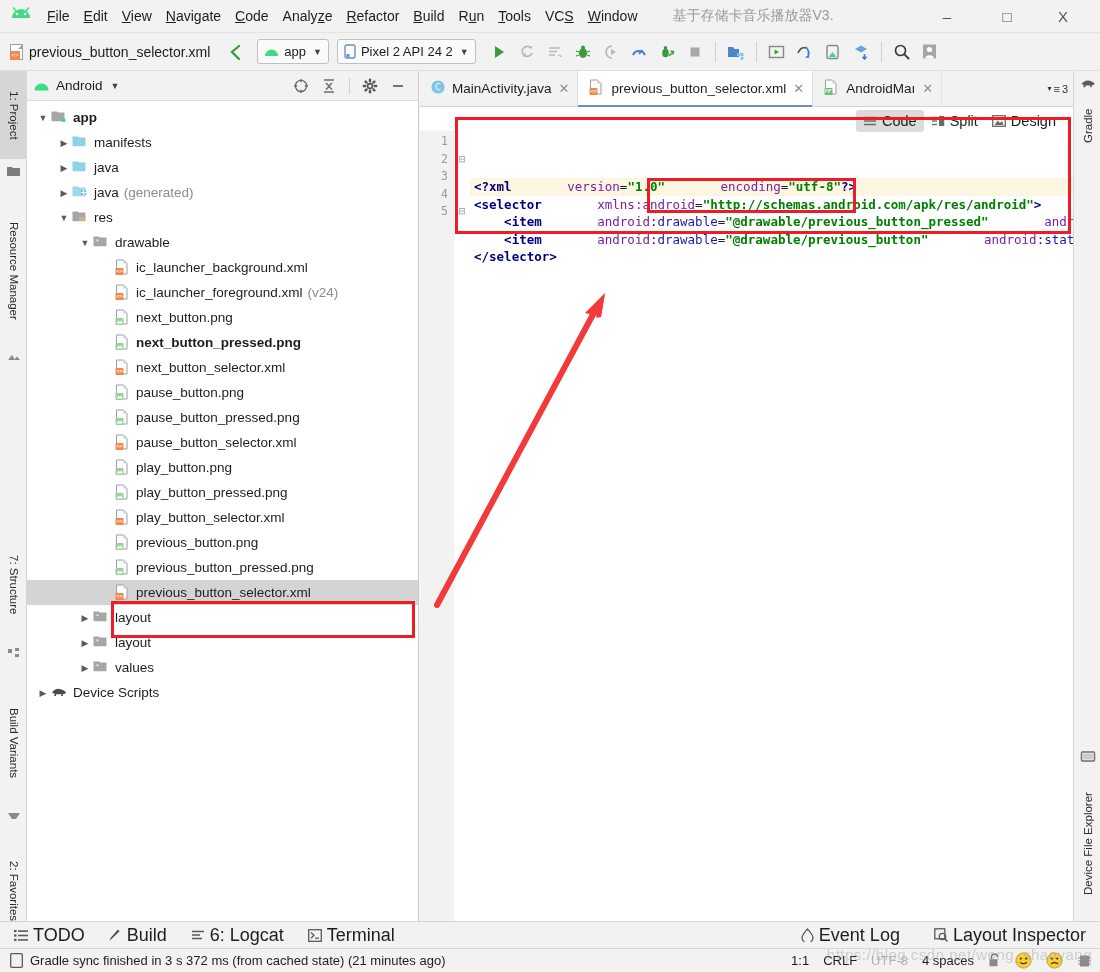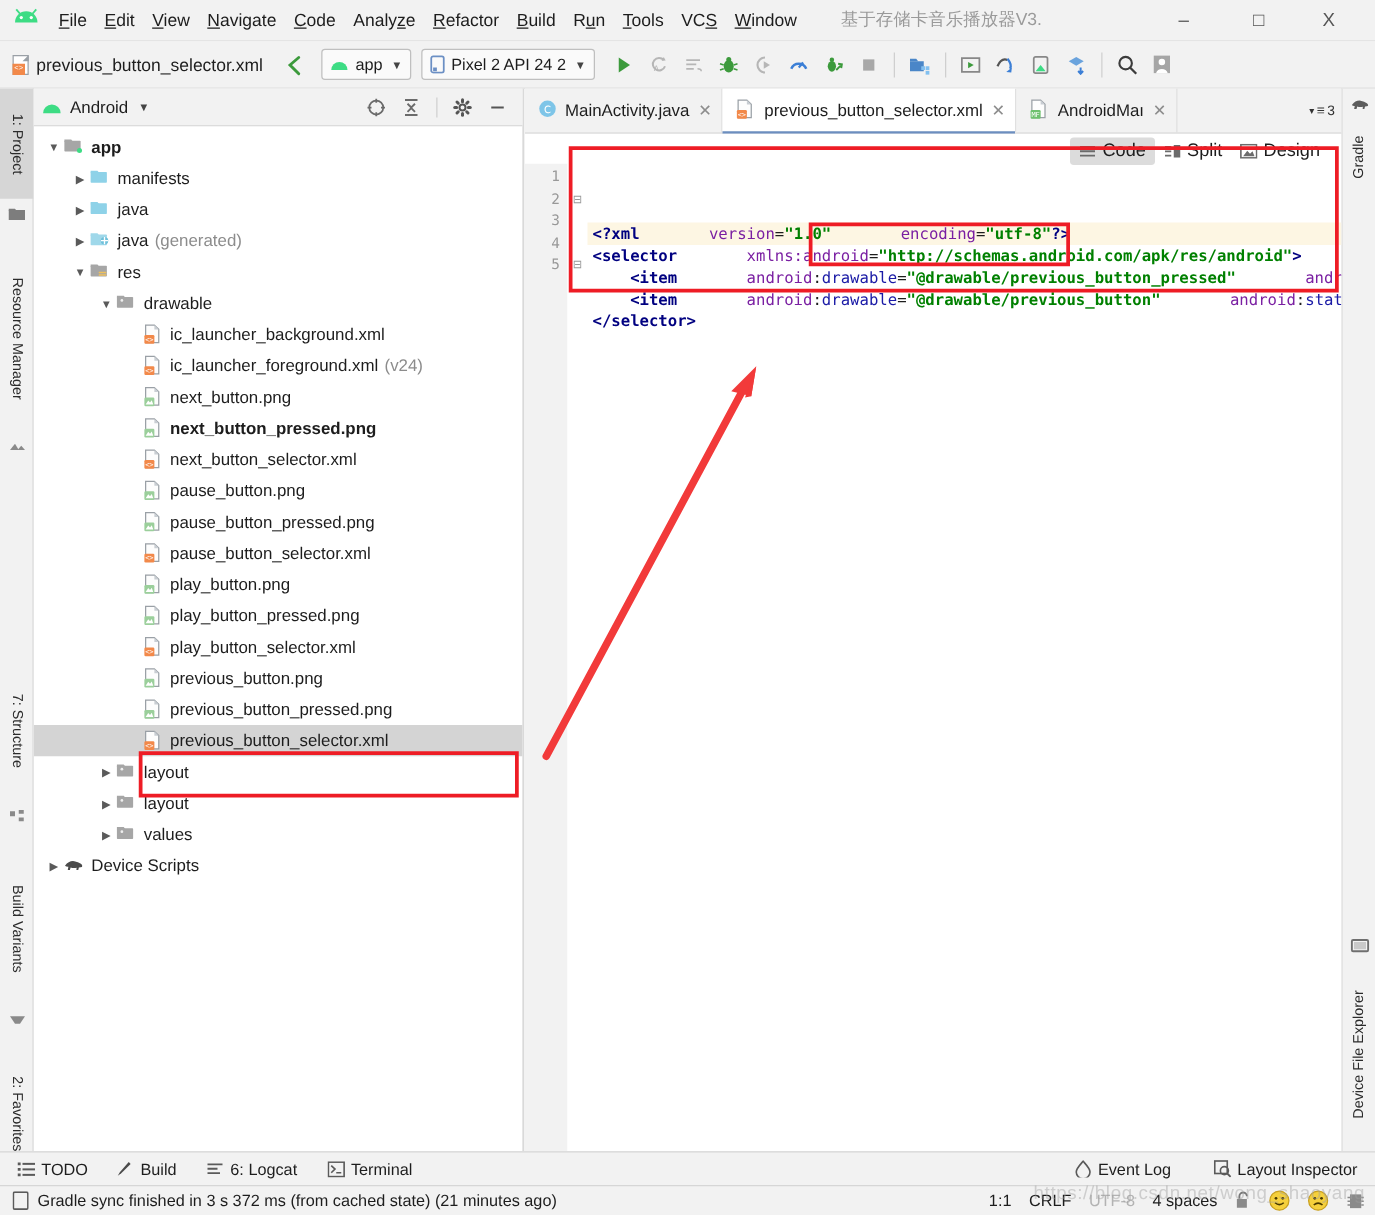--- a/index.html
+++ b/index.html
@@ -167,21 +167,21 @@
 
   
   .anno-box { position: absolute; border: 3px solid #ee1c25; z-index: 20; pointer-events: none; }
   .anno-arrow { position: absolute; z-index: 21; pointer-events: none; }
 
   
   .toolwin-bar {
     position: absolute; left: 0; top: 921px; width: 1100px; height: 27px;
     background: #f2f2f2; border-top: 1px solid #d6d6d6; display: flex; align-items: center;
   }
-  .twb-item { display: flex; align-items: center; margin-left: 14px; font-size: 13px;
+  .twb-item { display: flex; align-items: center; margin-left: 14px; font-size: 18px;
     white-space: nowrap; }
   .twb-item .twi { margin-right: 5px; display: inline-flex; }
   .twb-right { margin-left: auto; display: flex; align-items: center; }
   .twb-right .twb-item { margin-right: 14px; margin-left: 20px; }
 
   .statusbar {
     position: absolute; left: 0; top: 948px; width: 1100px; height: 24px;
     background: #f2f2f2; border-top: 1px solid #d6d6d6; display: flex; align-items: center;
     font-size: 13px;
   }

